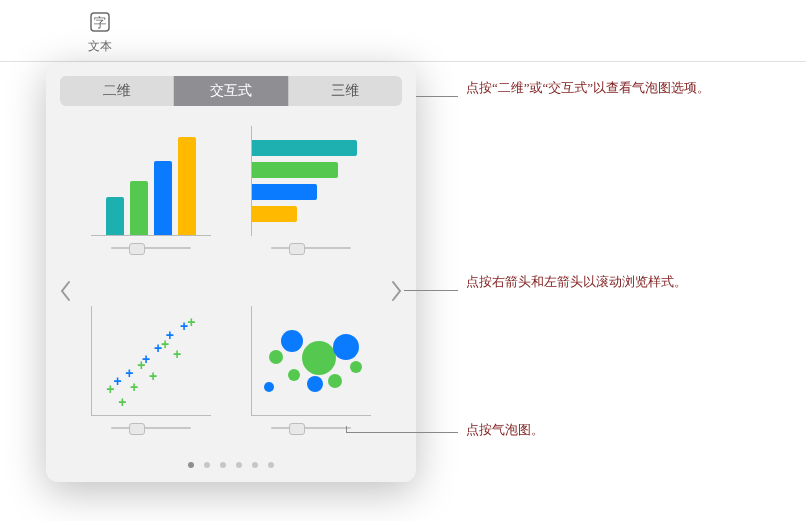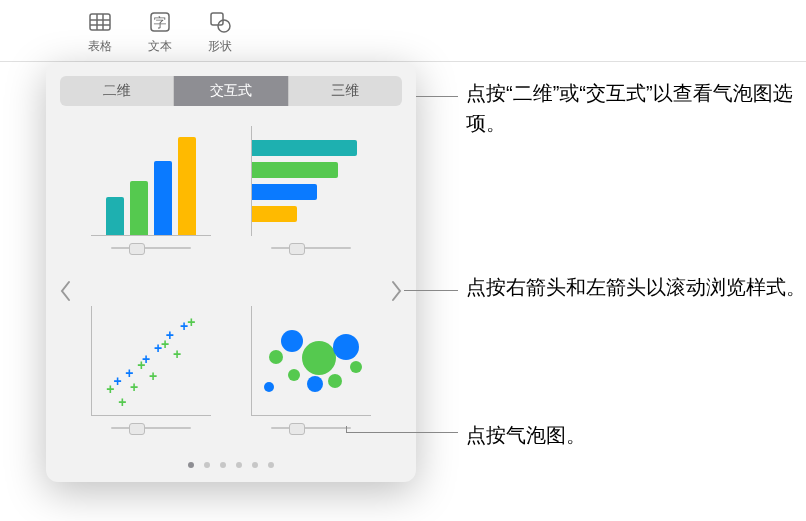--- a/index.html
+++ b/index.html
@@ -157,62 +157,42 @@
     .plus { position:absolute; font-size:14px; font-weight:700; line-height:1; }
     .green { color:#55c94f;} .blue { color:#0a7aff;}
     .bub { position:absolute; border-radius:50%; }
     
     .dots { display:flex; justify-content:center; gap:10px; margin-top: 6px;}
     .dot { width:6px; height:6px; border-radius:50%; background:#c7c7c7; }
     .dot.active { background:#8e8e93; }
     
     .callout {
       position: absolute;
-      font-size: 20px;
-      color: #000000;
+      font-size: 13px;
+      color: #7f1d1d;
       line-height: 1.5;
+      font-family: Liberation Serif, serif;
     }
     .callout-line {
       position: absolute;
       background: #888;
     }
   </style>
 </head>
 <body>
 
 <div class="toolbar">
-  <div class="toolbar-item">
-    <div class="toolbar-icon">
-      <svg width="26" height="26" viewBox="0 0 26 26">
-          <rect x="3" y="5" width="20" height="16" rx="2"></rect>
-          <line x1="3" y1="11" x2="23" y2="11"></line>
-          <line x1="3" y1="16" x2="23" y2="16"></line>
-          <line x1="10" y1="5" x2="10" y2="21"></line>
-          <line x1="16" y1="5" x2="16" y2="21"></line>
-        </svg>
-    </div>
-    <span class="toolbar-label">表格</span>
-  </div>
   <div class="toolbar-item">
     <div class="toolbar-icon">
       <svg width="26" height="26" viewBox="0 0 26 26">
           <rect x="4" y="4" width="18" height="18" rx="3"></rect>
           <text x="13" y="18" text-anchor="middle" font-size="13" fill="#6b6b6b" stroke="none" font-family="serif">字</text>
         </svg>
     </div>
     <span class="toolbar-label">文本</span>
-  </div>
-  <div class="toolbar-item">
-    <div class="toolbar-icon">
-      <svg width="26" height="26" viewBox="0 0 26 26">
-          <rect x="4" y="4" width="12" height="12" rx="2"></rect>
-          <circle cx="17" cy="17" r="6"></circle>
-        </svg>
-    </div>
-    <span class="toolbar-label">形状</span>
   </div>
 </div>
 
 <div class="popover">
   <div class="seg-control">
     <div class="seg">二维</div>
     <div class="seg active">交互式</div>
     <div class="seg">三维</div>
   </div>
 

